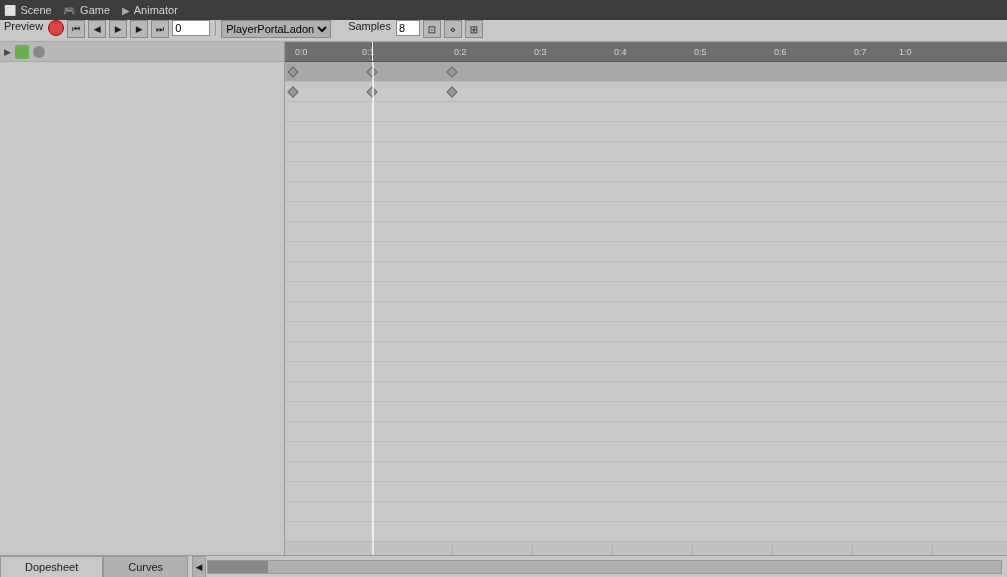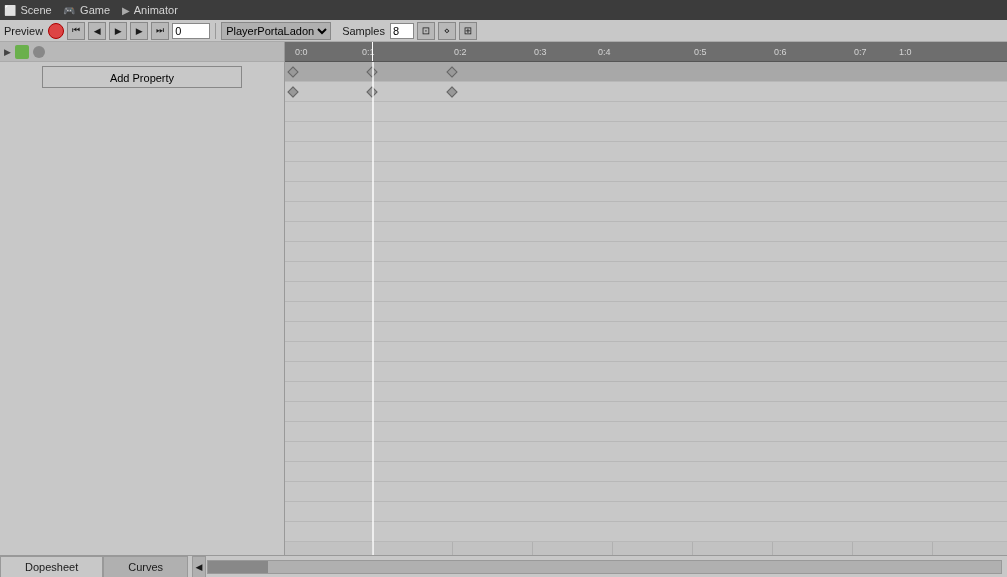--- a/index.html
+++ b/index.html
@@ -22,21 +22,20 @@
       gap: 4px;
       cursor: pointer;
     }
     .menu-icon { font-size: 10px; color: #aaa; }
 
     
     .toolbar {
       display: flex;
       background: #c8c8c8;
       height: 22px;
-      align-items: center;
       padding: 0 4px;
       gap: 3px;
       border-bottom: 1px solid #aaa;
     }
     .toolbar-label { font-size: 11px; margin-right: 2px; }
     .record-btn {
       width: 16px; height: 16px;
       background: #d44;
       border-radius: 50%;
       border: 1px solid #a00;
@@ -51,21 +50,21 @@
       font-size: 9px;
     }
     .tb-input {
       width: 38px; height: 16px;
       border: 1px solid #888;
       background: #fff;
       font-size: 11px;
       padding: 0 2px;
     }
     .tb-separator { width: 1px; height: 16px; background: #999; margin: 0 2px; }
-    .samples-label { margin-left: 8px; margin-right: 2px; }
+    .samples-label { margin-left: 14px; margin-right: 2px; }
     .samples-input {
       width: 24px; height: 16px;
       border: 1px solid #888;
       background: #fff;
       font-size: 11px;
       padding: 0 2px;
     }
     .tb-icon-btn {
       width: 18px; height: 18px;
       background: #b8b8b8;
@@ -298,32 +297,31 @@
 <div class="main-area">
 
   <div class="left-panel">
 
     <div class="property-row">
       <span class="expand-arrow">▶</span>
       <span class="prop-icon"></span>
       <span class="prop-dot"></span>
     </div>
 
-    <button class="add-property-btn">Add Property</button>
   </div>
 
   <div class="timeline-panel">
 
     <div class="timeline-header">
 
       <div class="time-marker" style="left: 8px">0:0</div>
       <div class="time-marker" style="left: 75px">0:1</div>
       <div class="time-marker" style="left: 167px">0:2</div>
       <div class="time-marker" style="left: 247px">0:3</div>
-      <div class="time-marker" style="left: 311px">0:4</div>
+      <div class="time-marker" style="left: 327px">0:4</div>
       <div class="time-marker" style="left: 407px">0:5</div>
       <div class="time-marker" style="left: 487px">0:6</div>
       <div class="time-marker" style="left: 567px">0:7</div>
       <div class="time-marker" style="left: 612px">1:0</div>
 
       <div class="playhead" style="left: 87px"></div>
     </div>
 
     <div class="keyframe-area" style="position:relative;">
 

